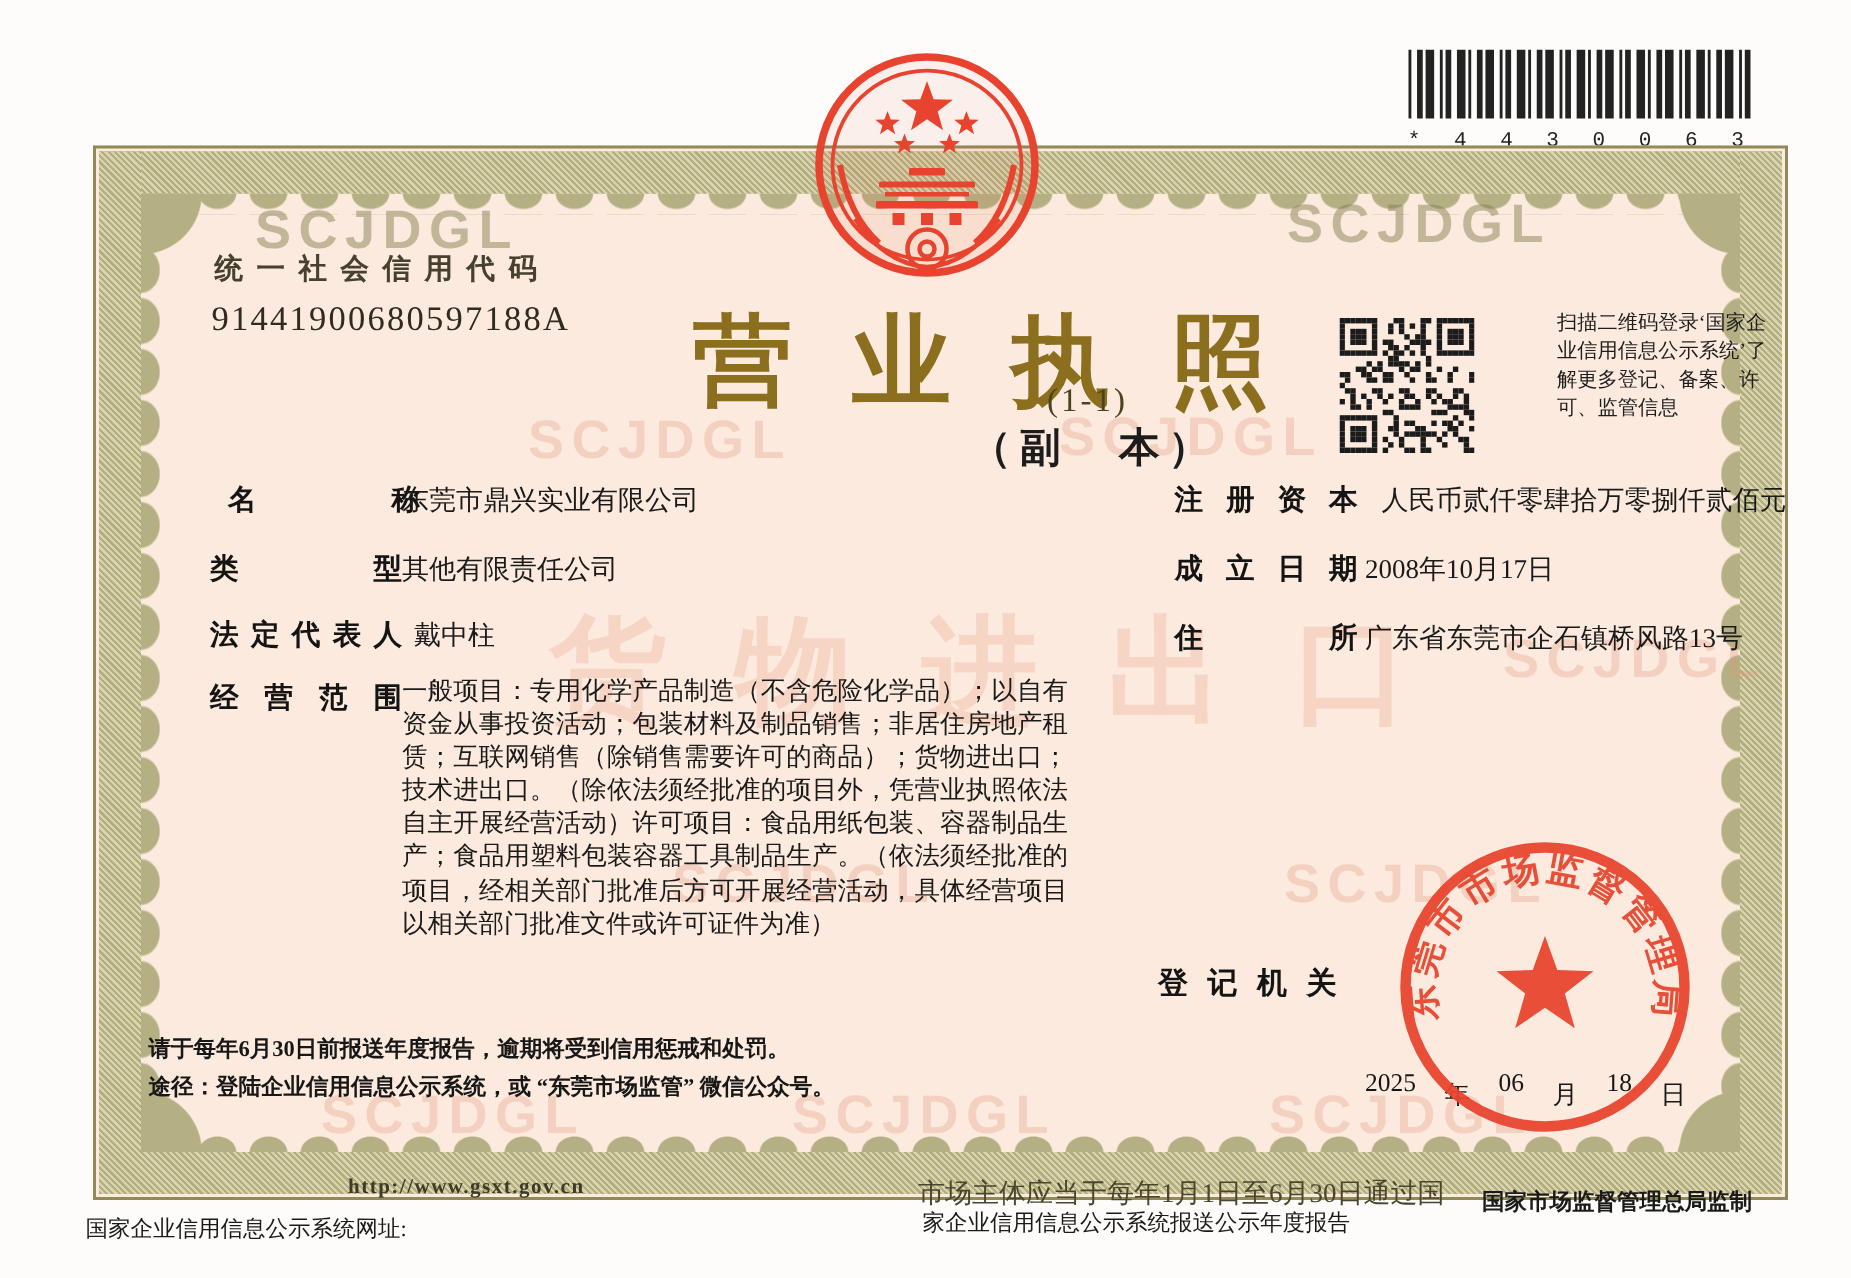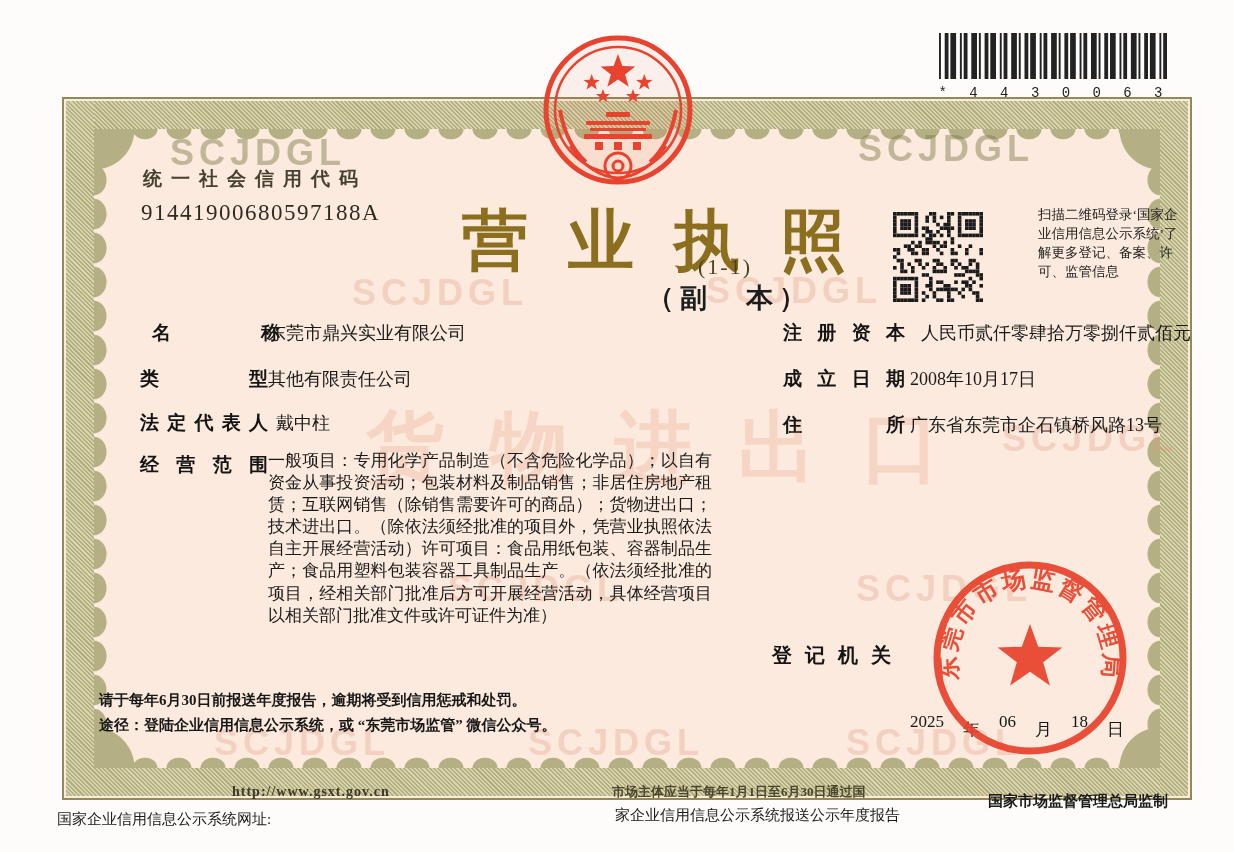--- a/index.html
+++ b/index.html
@@ -61,21 +61,21 @@
            font-family:"Liberation Mono","DejaVu Sans Mono",monospace; }
   .flabel { font-size:19px; font-weight:bold; color:#141414; width:128px;
             text-align:justify; text-align-last:justify; }
   .fvalue { font-size:18px; color:#1a1a1a; }
   .scope-value { width:444px; font-size:17px; line-height:1.30; text-align:justify; color:#1a1a1a; }
   .notice { font-size:15px; font-weight:bold; color:#171717; line-height:1.65; }
   .authority { font-size:20px; font-weight:bold; letter-spacing:13px; color:#141414; }
   .date-row { font-size:17px; color:#161616; white-space:nowrap; }
   .date-row .num { padding:0 10px; }
   .date-row .unit { position:relative; top:8px; padding:0 9px; }
-  .strip-text { font-size:13px; font-weight:bold; color:#4a462e; }
+  .strip-text { font-size:18px; font-weight:normal; color:#4a462e; }
   .strip-url { font-size:14px; font-weight:bold; color:#3d3a28; letter-spacing:1px; }
   .foot { font-size:15px; color:#1a1a1a; }
   .seal-wrap { position:absolute; left:928px; top:556px; width:204px; height:204px; opacity:.93; }
 </style>
 </head>
 <body>
 
 <div class="page">
 
   <div class="abs" style="left:935px; top:33px; width:238px; text-align:center;">

